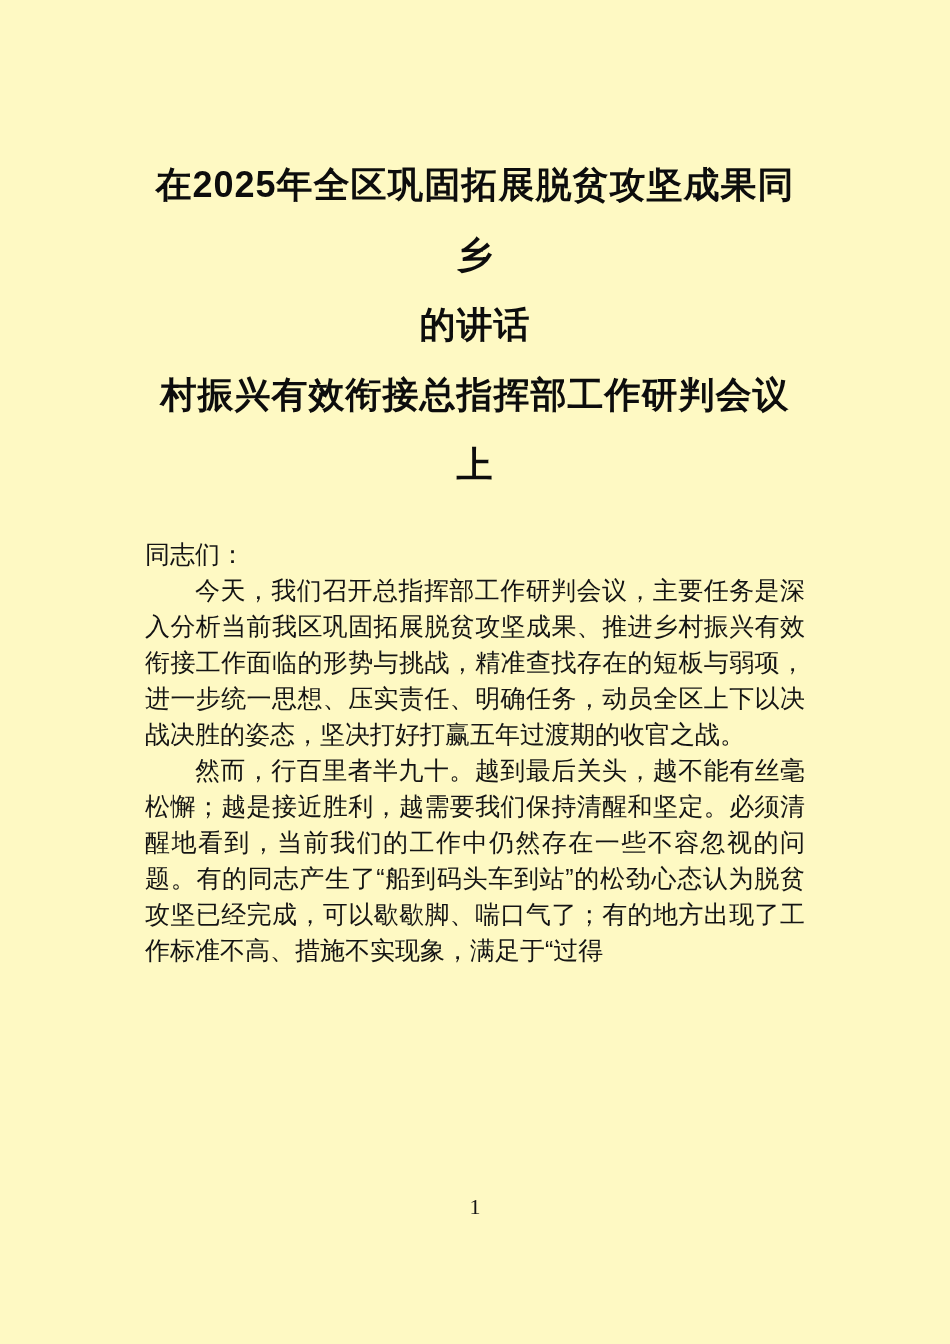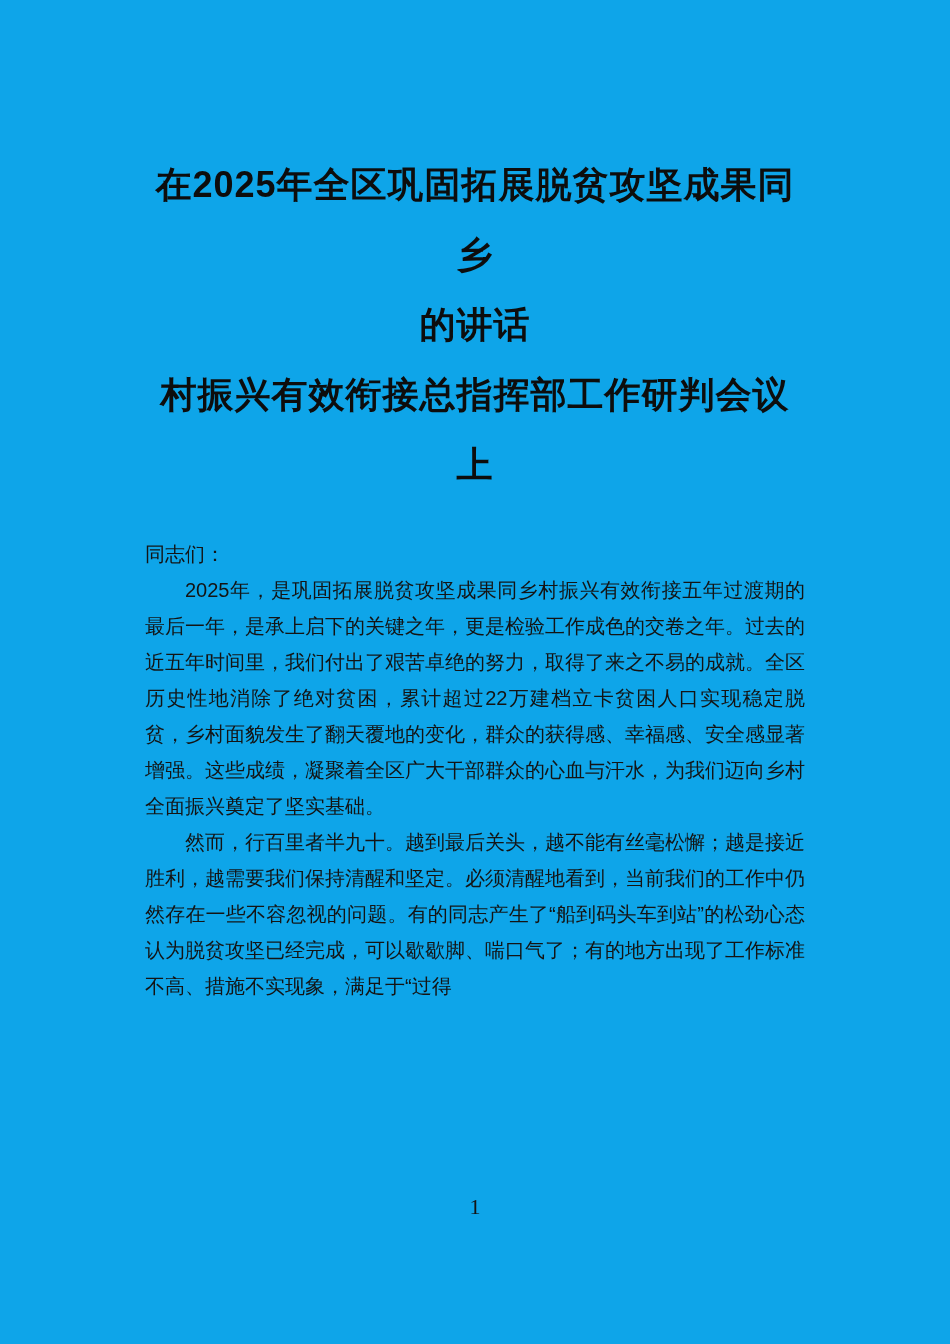--- a/index.html
+++ b/index.html
@@ -6,21 +6,21 @@
 
   html, body {
     background: #ffffff;
   }
 
   .page {
     position: relative;
     width: 950px;
     height: 1344px;
     margin: 0 auto;
-    background: #0ea5e9;
+    background: #fef9c3;
     color: #111111;
     font-family: "Liberation Sans", sans-serif;
     overflow: hidden;
     text-decoration: underline;
   }
 
   .content {
     position: absolute;
     top: 150px;
     left: 145px;
@@ -33,21 +33,21 @@
     font-size: 36px;
     font-weight: bold;
     line-height: 70px;
     text-align: center;
     color: #0d0d0d;
     margin-bottom: 36px;
     letter-spacing: 1px;
   }
 
   .doc-body p {
-    font-size: 20px;
+    font-size: 25px;
     line-height: 36px;
     text-align: justify;
     text-justify: inter-ideograph;
     color: #141414;
     margin: 0;
     word-break: break-all;
   }
 
   .doc-body p.indent {
     text-indent: 2em;
@@ -74,21 +74,21 @@
   <div class="content">
 
     <div class="doc-title">
       <div>在2025年全区巩固拓展脱贫攻坚成果同乡</div>
       <div>的讲话</div>
       <div>村振兴有效衔接总指挥部工作研判会议上</div>
     </div>
 
     <div class="doc-body">
       <p>同志们：</p>
-      <p class="indent">2025年，是巩固拓展脱贫攻坚成果同乡村振兴有效衔接五年过渡期的最后一年，是承上启下的关键之年，更是检验工作成色的交卷之年。过去的近五年时间里，我们付出了艰苦卓绝的努力，取得了来之不易的成就。全区历史性地消除了绝对贫困，累计超过22万建档立卡贫困人口实现稳定脱贫，乡村面貌发生了翻天覆地的变化，群众的获得感、幸福感、安全感显著增强。这些成绩，凝聚着全区广大干部群众的心血与汗水，为我们迈向乡村全面振兴奠定了坚实基础。</p>
+      <p class="indent">今天，我们召开总指挥部工作研判会议，主要任务是深入分析当前我区巩固拓展脱贫攻坚成果、推进乡村振兴有效衔接工作面临的形势与挑战，精准查找存在的短板与弱项，进一步统一思想、压实责任、明确任务，动员全区上下以决战决胜的姿态，坚决打好打赢五年过渡期的收官之战。</p>
       <p class="indent">然而，行百里者半九十。越到最后关头，越不能有丝毫松懈；越是接近胜利，越需要我们保持清醒和坚定。必须清醒地看到，当前我们的工作中仍然存在一些不容忽视的问题。有的同志产生了“船到码头车到站”的松劲心态认为脱贫攻坚已经完成，可以歇歇脚、喘口气了；有的地方出现了工作标准不高、措施不实现象，满足于“过得</p>
     </div>
 
   </div>
 
   <div class="footer">
     <span class="page-number">1</span>
   </div>
 </div>
 

